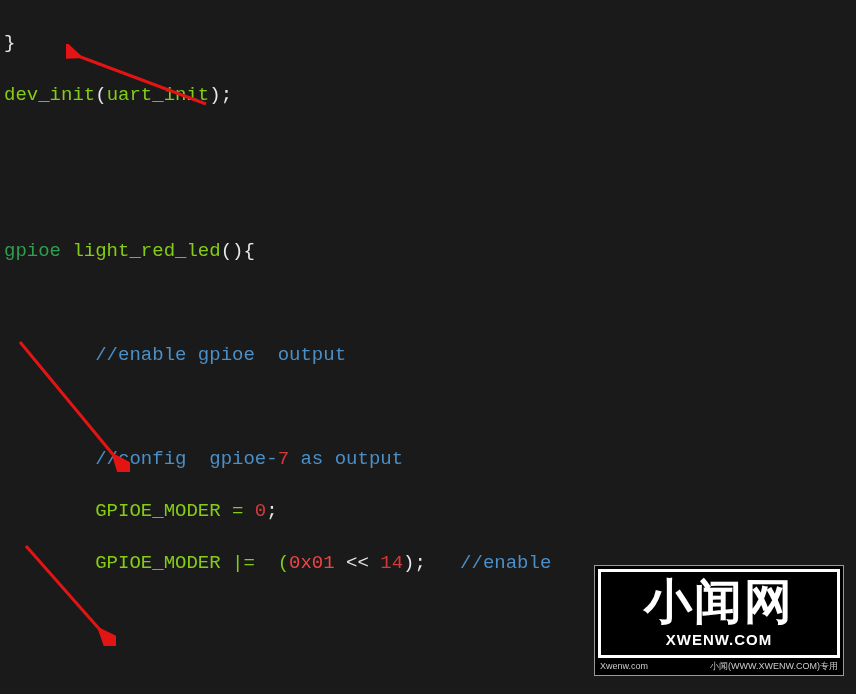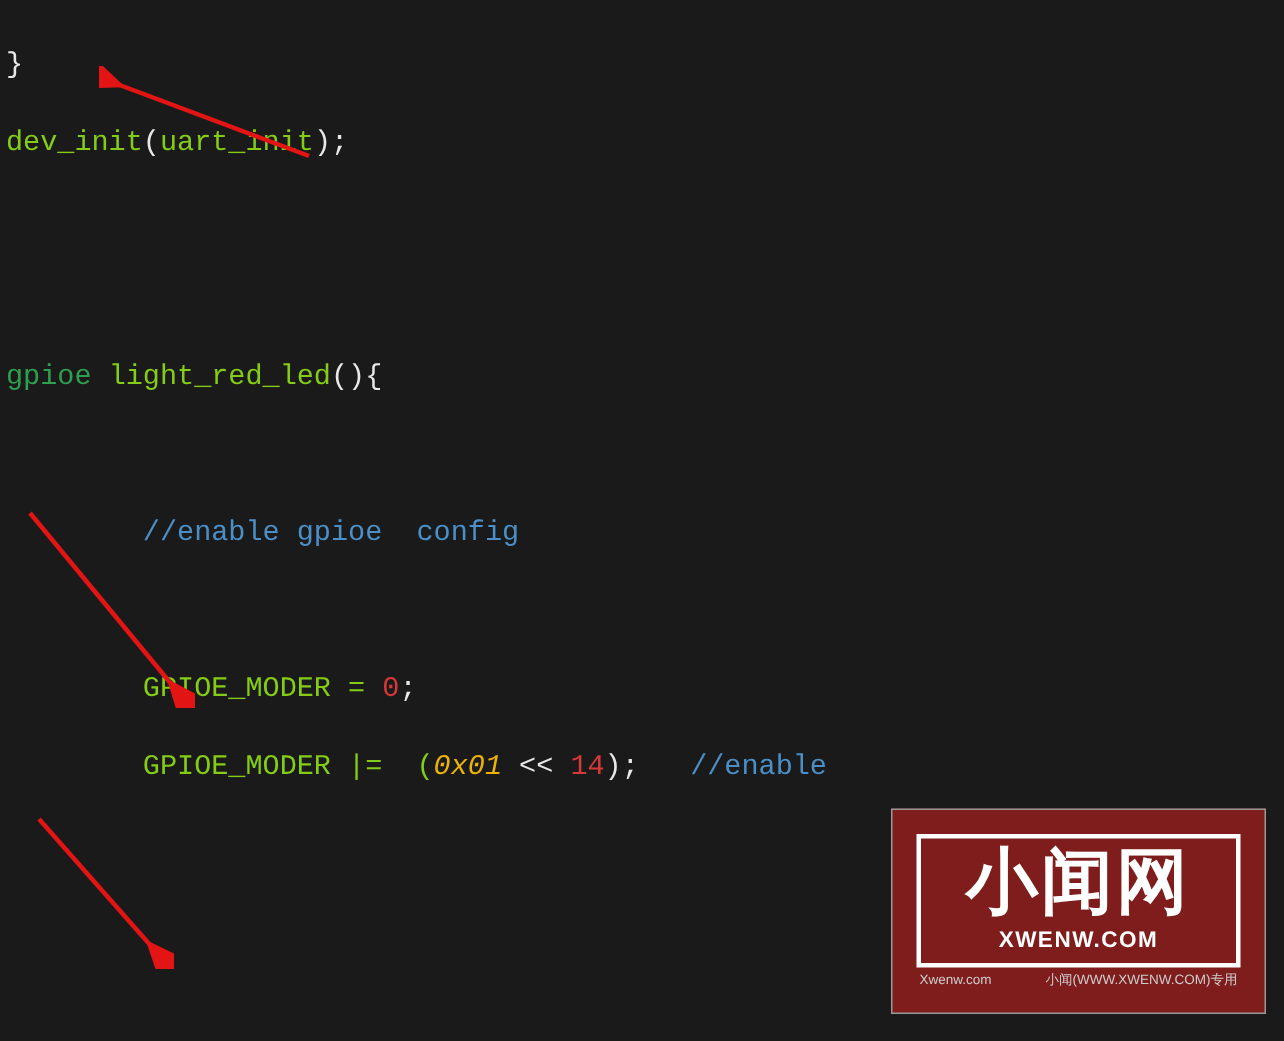--- a/index.html
+++ b/index.html
@@ -15,35 +15,35 @@
     position: relative;
     padding: 4px;
   }
   .code {
     white-space: pre;
     position: relative;
   }
   .kw { color: #2e9e4f; }
   .id { color: #84cc16; }
   .num { color: #d93838; }
-  .hex { color: #eab308; font-style: italic; }
+  .hex { color: #ef4444; }
   .com { color: #4a8fc7; }
   .pun { color: #e8e8e8; }
   .arrow {
     position: absolute;
     pointer-events: none;
   }
   .watermark {
     position: absolute;
     right: 12px;
     bottom: 18px;
     width: 250px;
-    background: #7f1d1d;
+    background: #000000;
     border: 1px solid #999;
-    padding: 16px;
+    padding: 3px;
   }
   .watermark-inner {
     border: 3px solid #fff;
     padding: 6px 10px 4px 10px;
     text-align: center;
   }
   .watermark-cn {
     color: #fff;
     font-family: "Microsoft YaHei", "SimHei", sans-serif;
     font-size: 48px;
@@ -71,22 +71,23 @@
 </head>
 <body>
 
 <div class="code">
 <div><span class="pun">}</span></div>
 <div><span class="id">dev_init</span><span class="pun">(</span><span class="id">uart_init</span><span class="pun">);</span></div>
 <div><span></span>&nbsp;</div>
 <div><span></span>&nbsp;</div>
 <div><span class="kw">gpioe</span><span class="id"> light_red_led</span><span class="pun">(){</span></div>
 <div><span></span>&nbsp;</div>
-<div><span class="com">        //enable gpioe  config</span></div>
+<div><span class="com">        //enable gpioe  output</span></div>
 <div><span></span>&nbsp;</div>
+<div><span class="com">        //config  gpioe-</span><span class="num">7</span><span class="com"> as output</span></div>
 <div><span class="id">        GPIOE_MODER = </span><span class="num">0</span><span class="pun">;</span></div>
 <div><span class="id">        GPIOE_MODER |=  (</span><span class="hex">0x01</span><span class="pun"> &lt;&lt; </span><span class="num">14</span><span class="pun">);   </span><span class="com">//enable</span></div>
 
 
 
 
 
 
 
 

